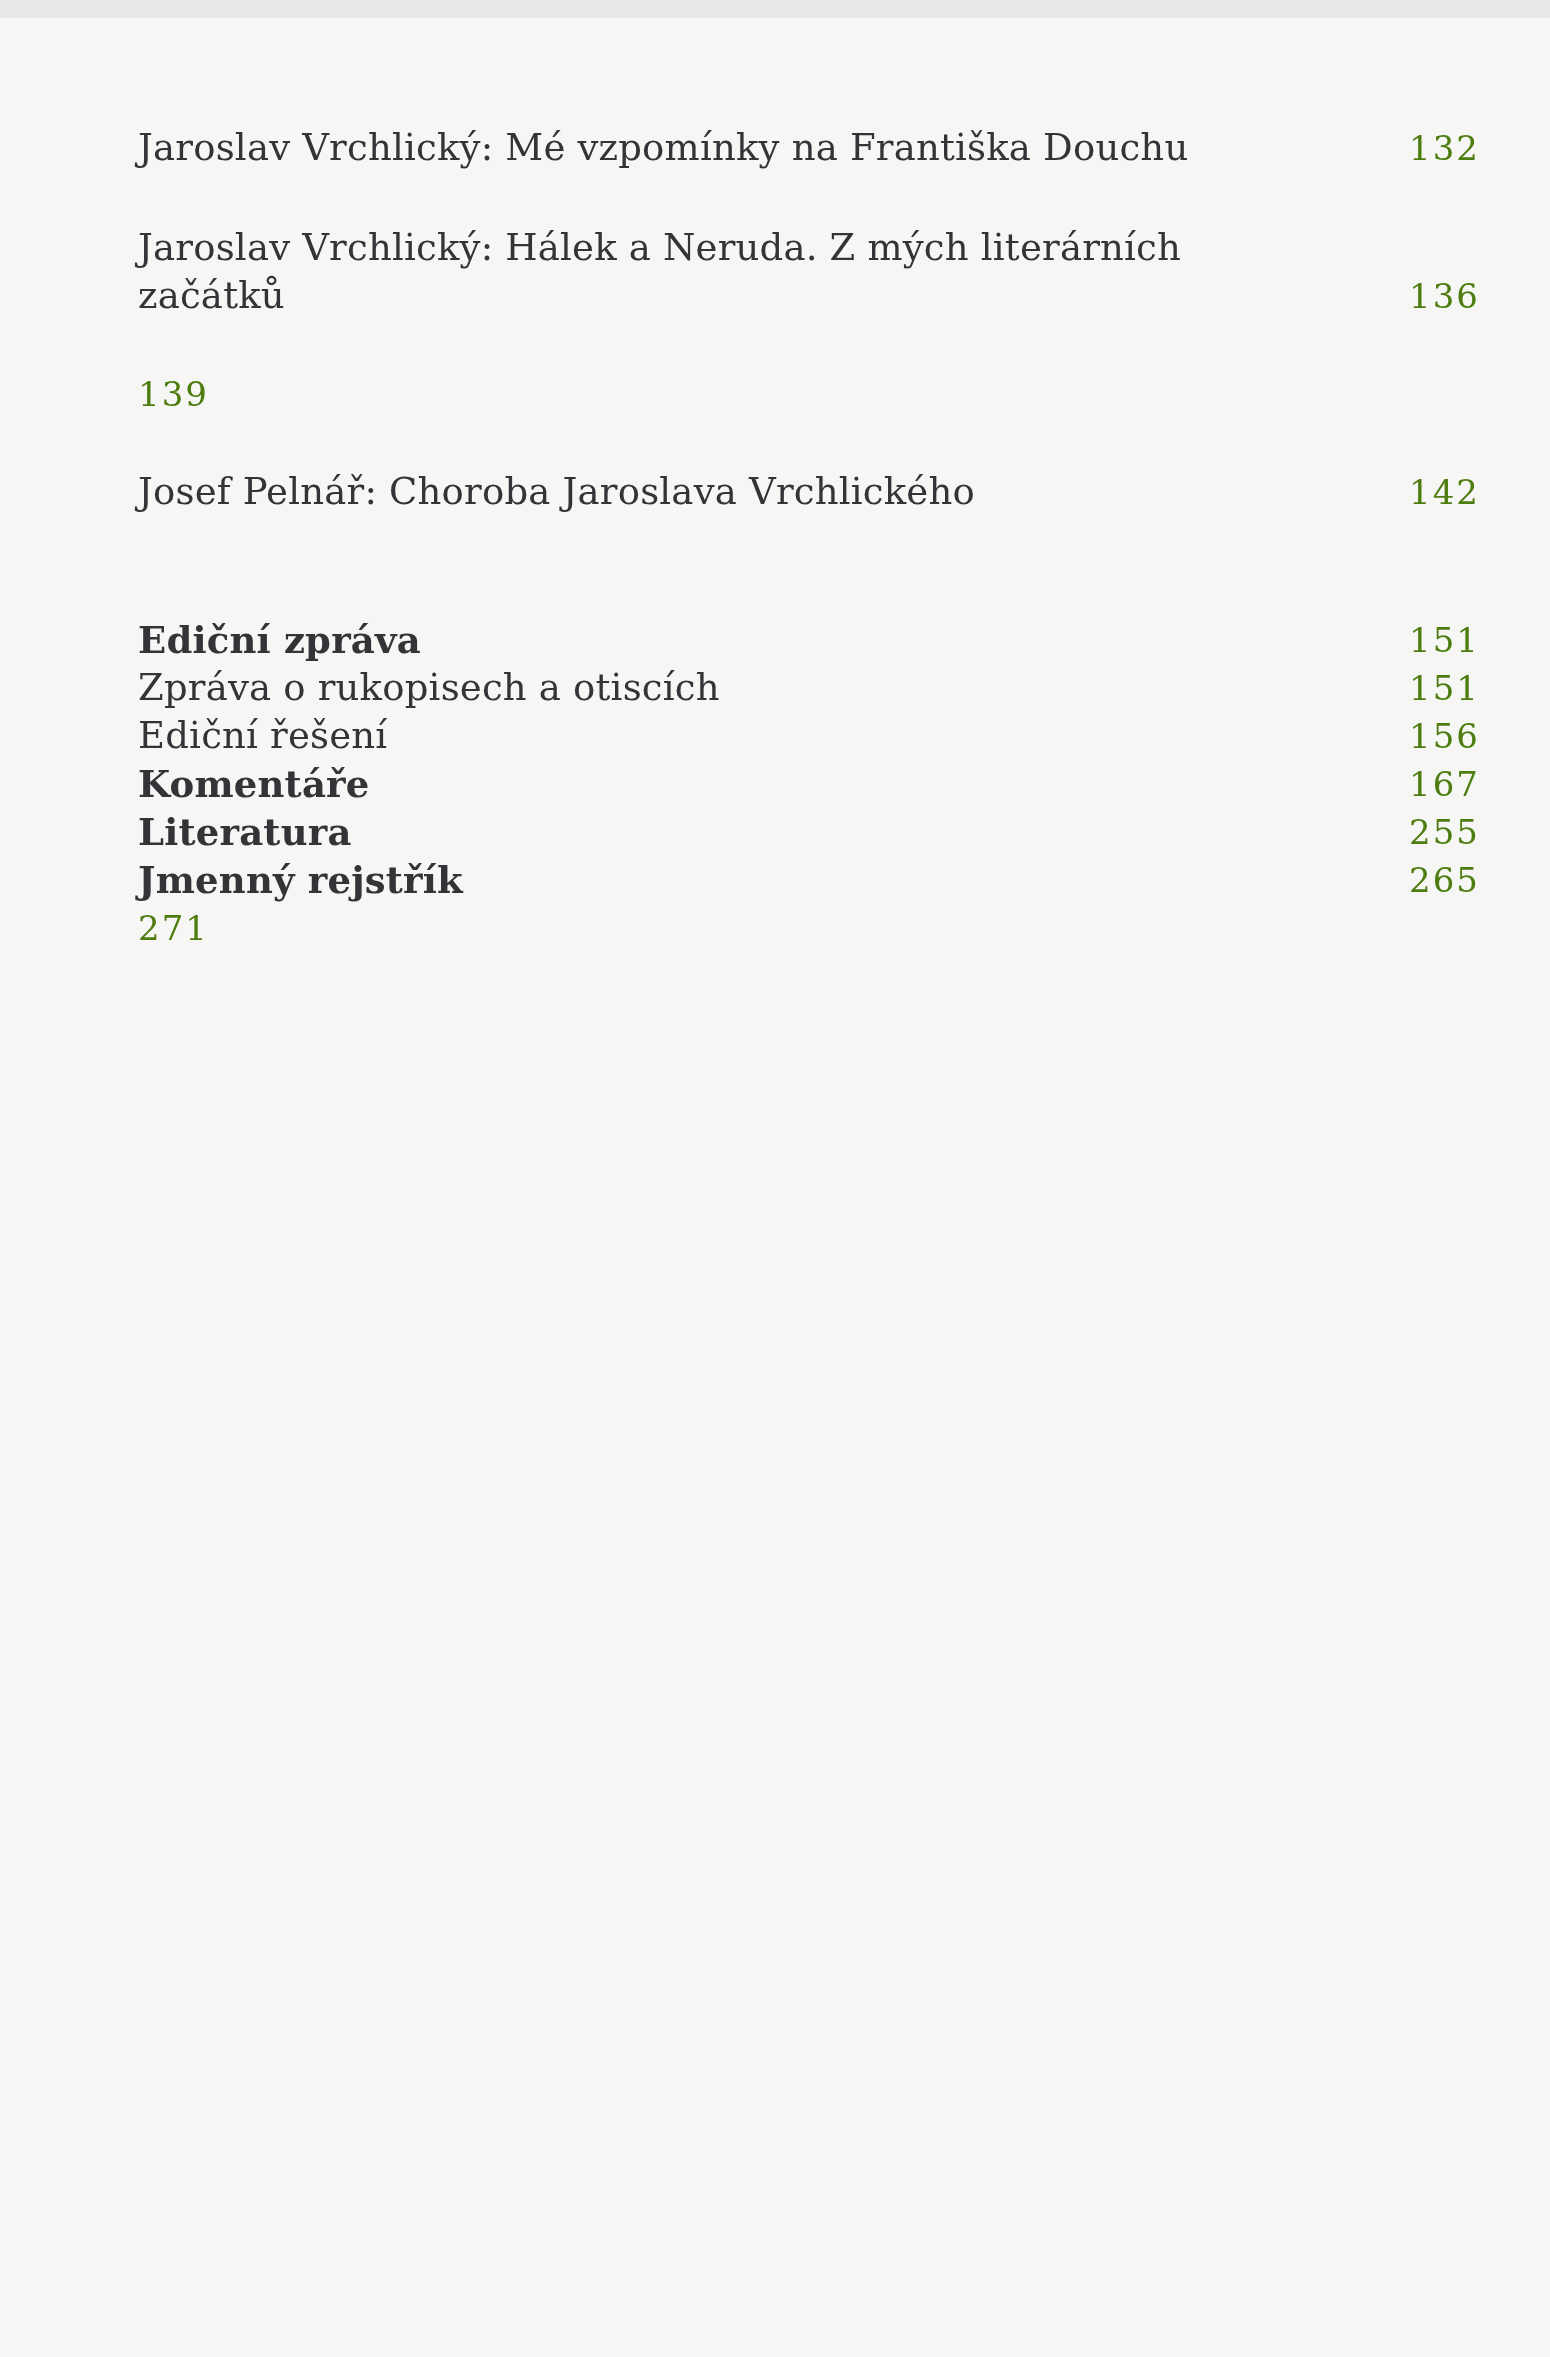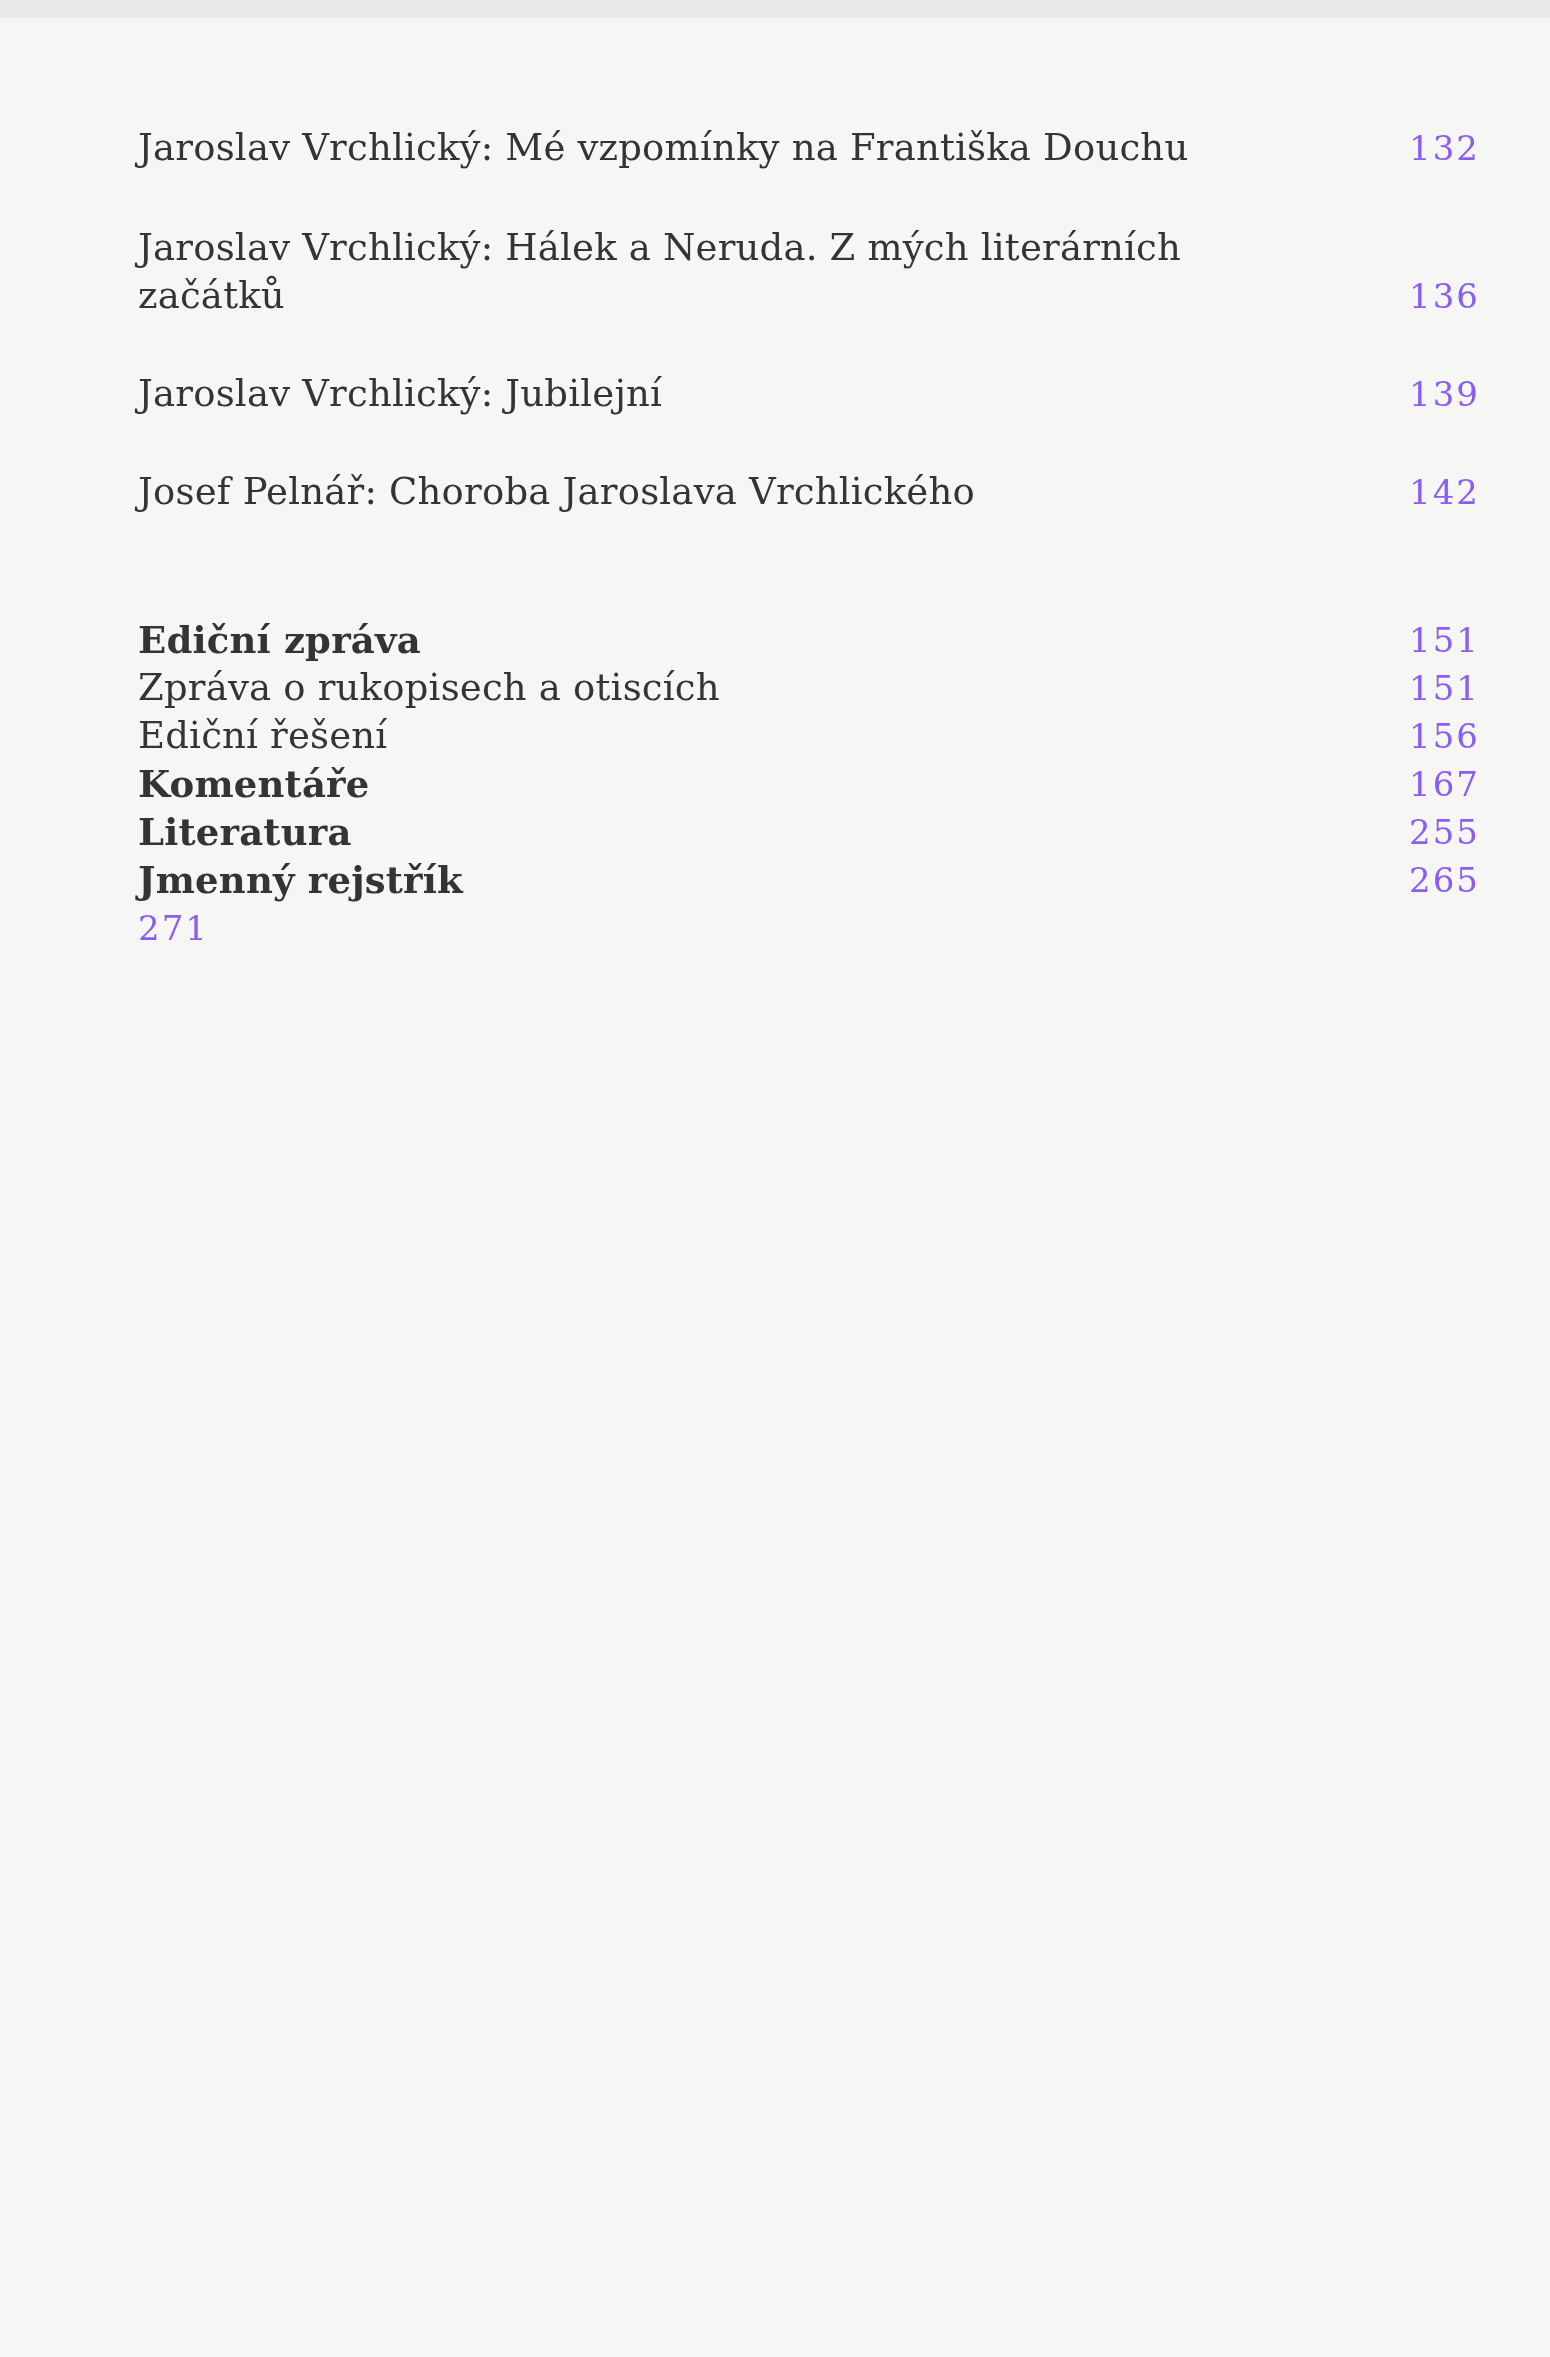--- a/index.html
+++ b/index.html
@@ -36,21 +36,21 @@
     max-width: 1120px;
     letter-spacing: 0.2px;
   }
   .toc-page {
     font-size: 34px;
     line-height: 48px;
     letter-spacing: 2px;
     text-align: right;
     white-space: nowrap;
     font-weight: normal;
-    color: #8b5cf6;
+    color: #4d7c0f;
   }
   .bold .toc-title {
     font-weight: bold;
     text-align: center;
   }
   
   .gap-md  { margin-bottom: 52px; }
   .gap-md2 { margin-bottom: 50px; }
   .gap-lg  { margin-bottom: 100px; align-items: center; }
 </style>
@@ -65,21 +65,20 @@
       <span class="toc-page">132</span>
     </div>
 
     <div class="toc-row gap-md2">
       <span class="toc-title">Jaroslav Vrchlický: Hálek a Neruda. Z mých literárních
 začátků</span>
       <span class="toc-page">136</span>
     </div>
 
     <div class="toc-row gap-md2">
-      <span class="toc-title">Jaroslav Vrchlický: Jubilejní</span>
       <span class="toc-page">139</span>
     </div>
 
     <div class="toc-row gap-lg">
       <span class="toc-title">Josef Pelnář: Choroba Jaroslava Vrchlického</span>
       <span class="toc-page">142</span>
     </div>
 
     <div class="toc-row bold">
       <span class="toc-title">Ediční zpráva</span>

